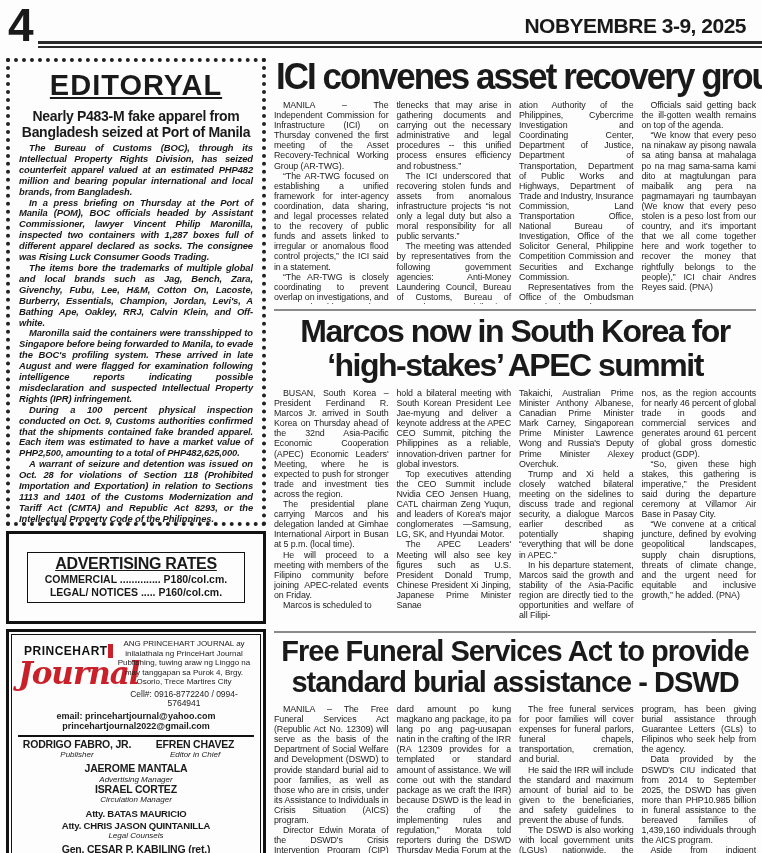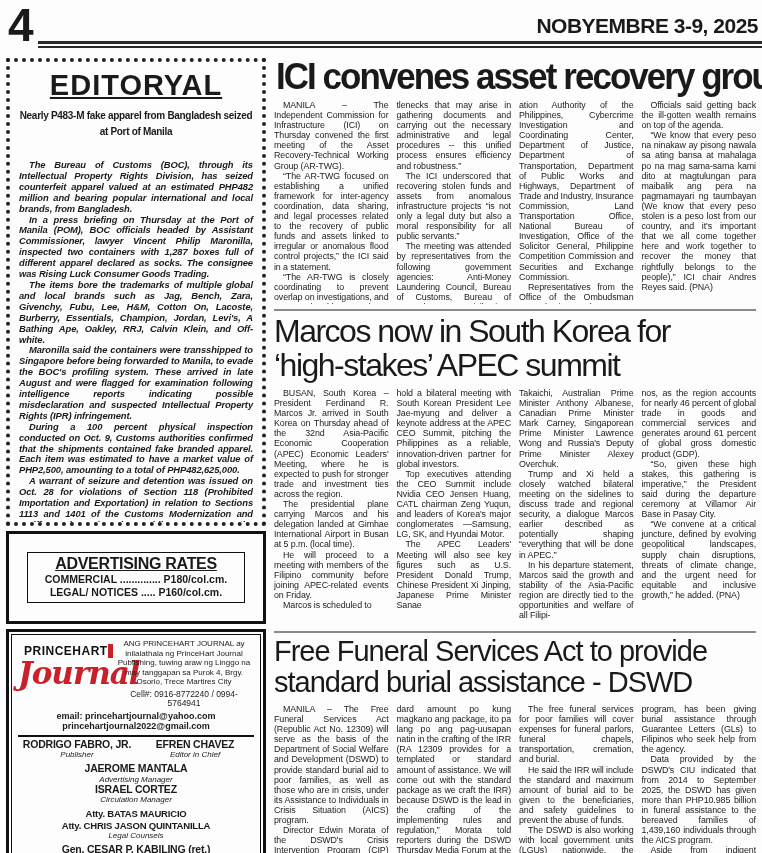--- a/index.html
+++ b/index.html
@@ -5,30 +5,30 @@
   * { margin:0; padding:0; box-sizing:border-box; }
   html,body { background:#e8e8e8; }
   .page {
     position:relative; width:762px; height:853px; margin:0 auto;
     background:#fdfdfd; color:#1a1a1a; overflow:hidden;
     font-family:"Liberation Sans", sans-serif;
   }
   
   .hdr { position:relative; height:52px; padding:0 6px; }
   .pagenum { position:absolute; left:8px; top:2px; font-size:46px; font-weight:bold; line-height:46px; letter-spacing:-2px; }
-  .issuedate { position:absolute; right:4px; top:14px; font-size:21px; font-weight:bold; letter-spacing:-0.5px; }
+  .issuedate { position:absolute; right:16px; top:14px; font-size:21px; font-weight:bold; letter-spacing:-0.5px; }
   .hdr-rule { position:absolute; left:38px; right:0; bottom:4px; height:7px; border-top:3px solid #2b2b2b; border-bottom:2px solid #2b2b2b; }
   
   .content { display:flex; gap:8px; padding:6px 6px 0 6px; }
   .leftcol { width:260px; flex:none; display:flex; flex-direction:column; gap:5px; }
   .maincol { flex:1; min-width:0; }
   
   .editorial { border:4px dotted #222; padding:5px 9px 6px 9px; height:468px; overflow:hidden; }
   .ed-title { text-align:center; font-size:29px; font-weight:bold; letter-spacing:1px; text-decoration:underline; margin:2px 0 6px 0; }
-  .ed-head { text-align:center; font-size:10px; font-weight:bold; line-height:16px; letter-spacing:-0.3px; margin-bottom:20px; }
+  .ed-head { text-align:center; font-size:14px; font-weight:bold; line-height:16px; letter-spacing:-0.3px; margin-bottom:3px; }
   .ed-body p { font-size:9.4px; line-height:10.9px; font-weight:bold; text-align:justify; letter-spacing:-0.1px; }
   .ed-body p.ind { text-indent:10px;font-style:italic; }
   
   .adrates { border:3px solid #111; }
   .adrates-inner { border:1px solid #111; margin:18px; padding:2px 6px 4px 6px; text-align:center; }
   .adrates-title { font-size:16px; font-weight:bold; text-decoration:underline; letter-spacing:-0.3px; }
   .rate-line { font-size:10.5px; font-weight:bold; line-height:12.5px; }
   
   .pubbox { border:3px solid #111; flex:1; }
   .pubbox-inner { border:1px solid #111; margin:2px; padding:4px 6px 4px 6px; height:calc(100% - 4px); overflow:hidden; }
@@ -47,21 +47,21 @@
   .staff-gap { height:4px; }
   .note { background:#000; color:#fff; font-size:9.3px; font-weight:bold; line-height:10.6px; text-align:justify; padding:2px 4px; margin-top:4px; }
   
   .article { position:relative; }
   .cols { display:flex; gap:8px; overflow:hidden; }
   .col { flex:1; min-width:0; }
   .col p { font-size:8.9px; line-height:10.1px; text-align:justify; letter-spacing:-0.1px; color:#1c1c1c; }
   .col p.ind { text-indent:9px; }
   .head-ici { font-size:36px; font-weight:bold; letter-spacing:-2px; line-height:38px; white-space:nowrap; margin:0 0 4px 2px; transform:scaleX(0.97); transform-origin:left; }
   .art-divider { border-top:2px solid #8a8a8a; margin:5px 0 3px 0; }
-  .head-2line { font-size:32px; font-weight:normal; letter-spacing:-1.5px; line-height:34px; margin:2px 0 6px 0; }
+  .head-2line { text-align:center; font-size:32px; font-weight:bold; letter-spacing:-1.5px; line-height:34px; margin:2px 0 6px 0; }
   .head-funeral { font-size:29px; line-height:31px; letter-spacing:-1px; }
   .ici-cols { height:204px; }
   .marcos-cols { height:238px; }
   .funeral-cols { height:196px; }
 </style>
 </head>
 <body>
 
 <div class="page">
 

